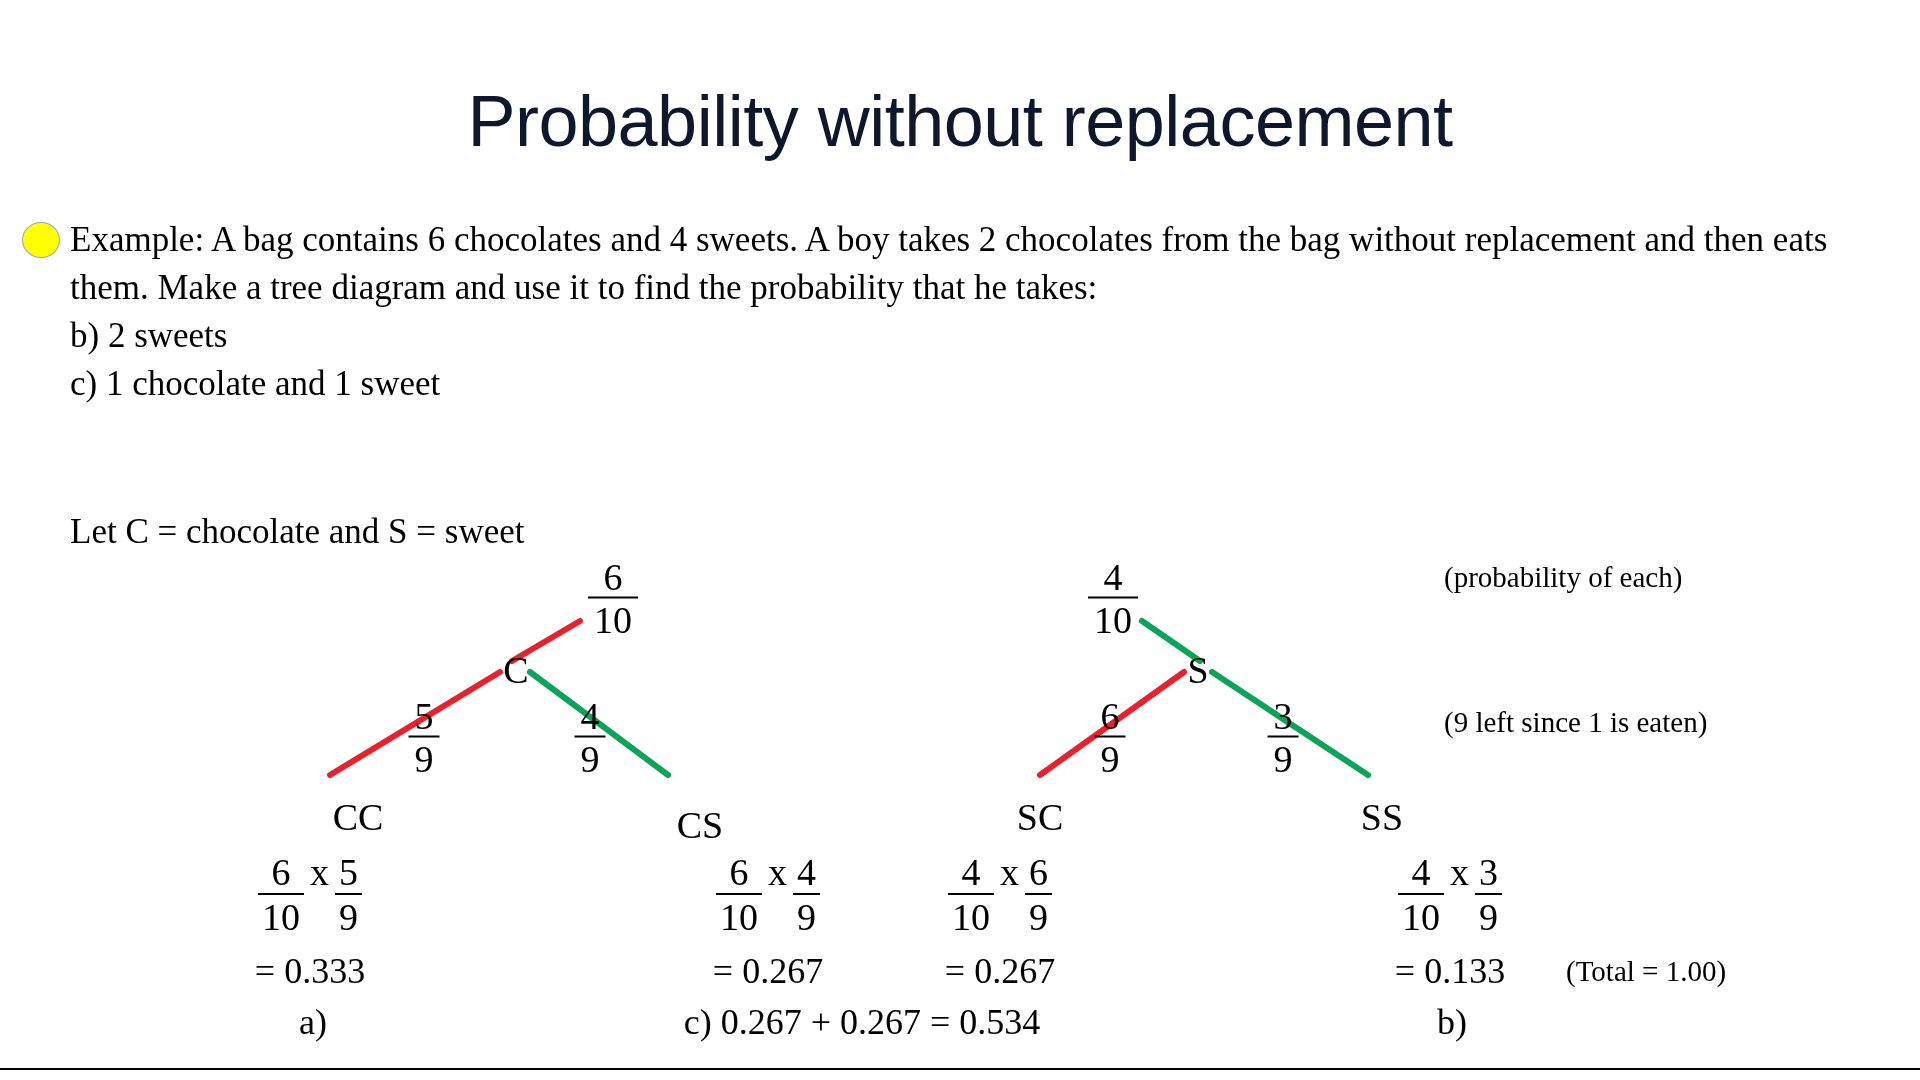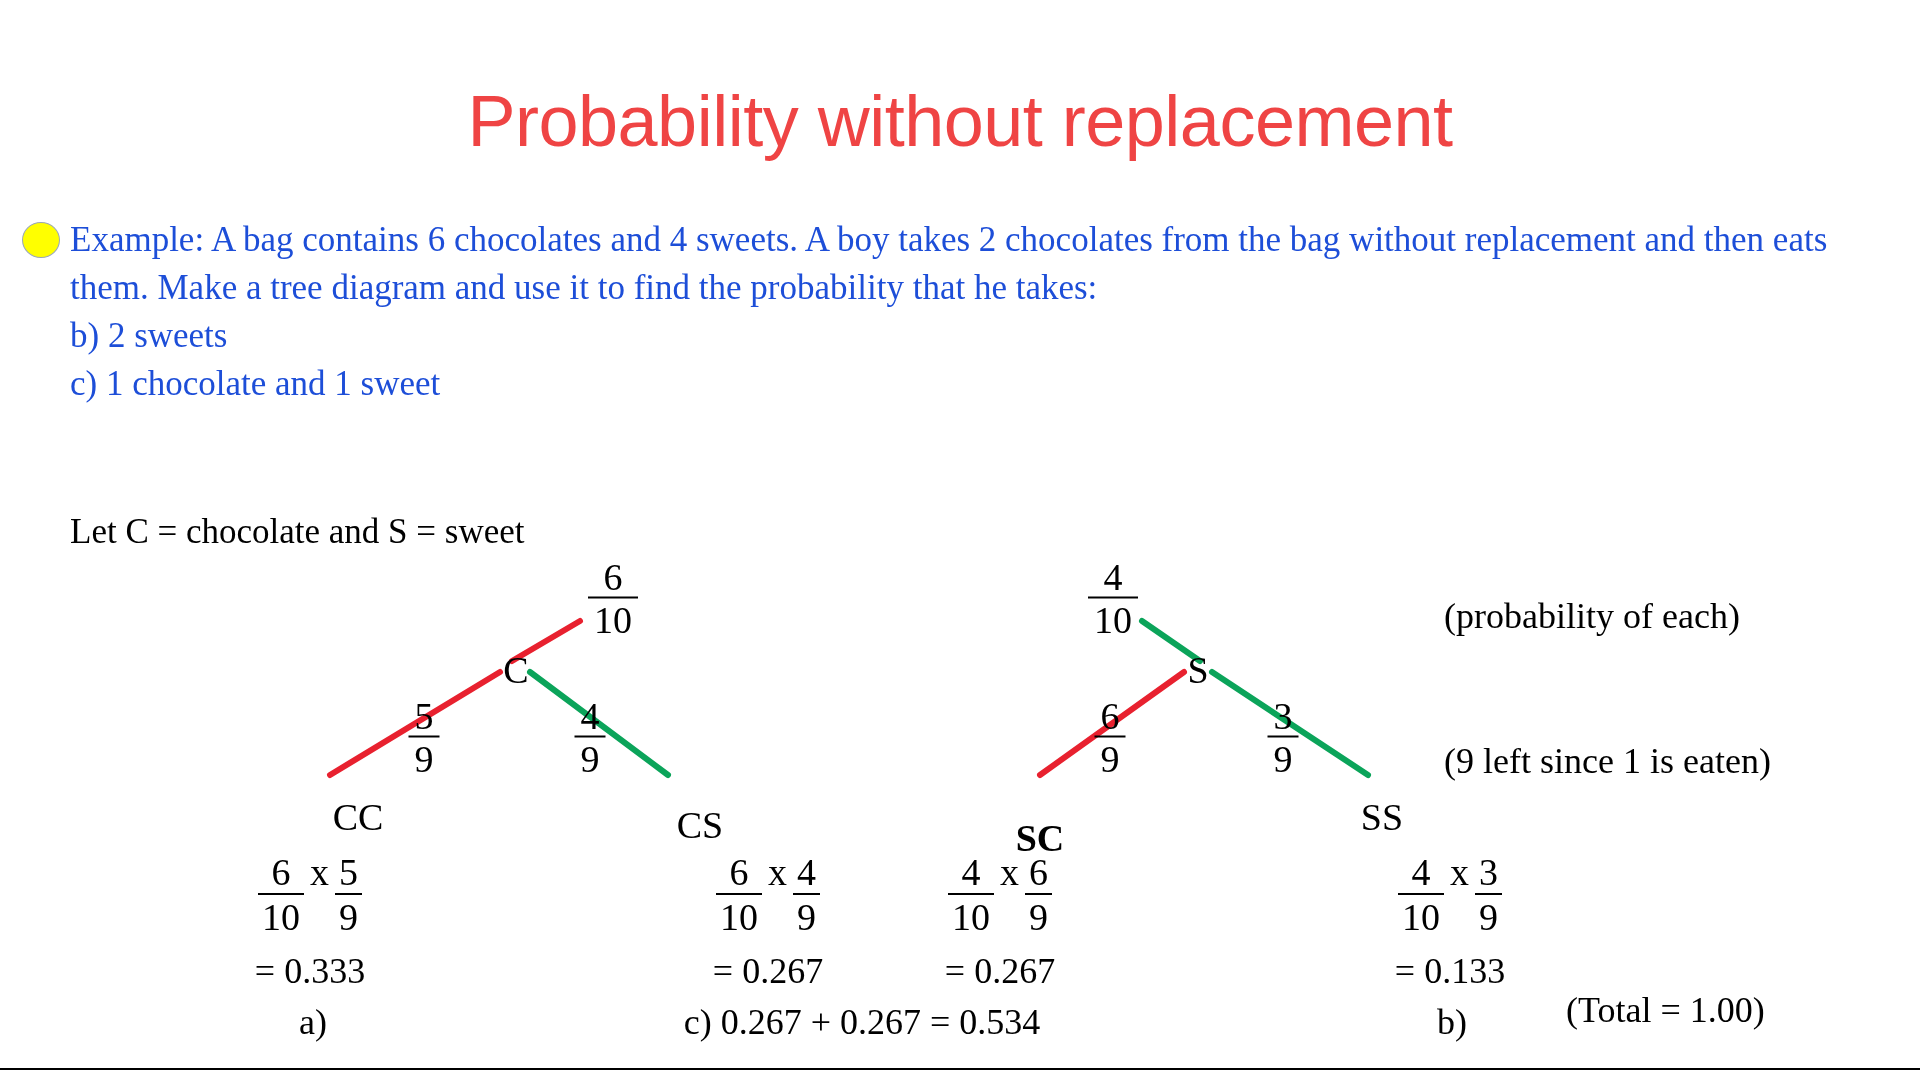--- a/index.html
+++ b/index.html
@@ -28,21 +28,21 @@
     position: absolute;
     left: 0;
     top: 82px;
     width: 1920px;
     text-align: center;
     font-family: "Liberation Sans", sans-serif;
     font-size: 72px;
     line-height: 78px;
     font-weight: 400;
     letter-spacing: -0.5px;
-    color: #ef4444;
+    color: #0f172a;
     white-space: nowrap;
   }
   
   .bullet-dot {
     position: absolute;
     left: 22px;
     top: 222px;
     width: 38px;
     height: 36px;
     border-radius: 50%;
@@ -50,21 +50,21 @@
     border: 1px solid #9aa7b8;
     box-sizing: border-box;
   }
   .body-block {
     position: absolute;
     left: 70px;
     top: 216px;
     width: 1800px;
     font-size: 35px;
     line-height: 48px;
-    color: #1d4ed8;
+    color: #000000;
   }
   .body-block .para {
     width: 1770px;
   }
   .body-block .listline {
     white-space: nowrap;
   }
   .letline {
     position: absolute;
     left: 70px;
@@ -143,24 +143,23 @@
   }
   .anslabel {
     position: absolute;
     transform: translate(-50%, 0);
     font-size: 36px;
     line-height: 38px;
     white-space: nowrap;
   }
   .sidenote {
     position: absolute;
-    font-size: 36px;
-    line-height: 38px;
-    white-space: nowrap;
-    margin-top: 39px;
+    font-size: 29px;
+    line-height: 38px;
+    white-space: nowrap;
   }
   .bottomrule {
     position: absolute;
     left: 0;
     bottom: 10px;
     width: 1920px;
     height: 2px;
     background: #000000;
   }
 </style>
@@ -220,21 +219,21 @@
     <span class="num">6</span>
     <span class="den">9</span>
   </div>
   <div class="frac" style="left:1283px; top:737px;">
     <span class="num">3</span>
     <span class="den">9</span>
   </div>
 
   <div class="node" style="left:358px; top:817px;">CC</div>
   <div class="node" style="left:700px; top:817px;margin-top:8px;">CS</div>
-  <div class="node" style="left:1040px; top:838px;font-weight:bold;">SC</div>
+  <div class="node" style="left:1040px; top:817px;">SC</div>
   <div class="node" style="left:1382px; top:817px;">SS</div>
 
   <div class="prodfrac" style="left:310px; top:852px;">
     <span class="f">
       <span class="num">6</span>
       <span class="den">10</span>
     </span>
     <span class="times">x</span>
     <span class="f">
       <span class="num">5</span>

